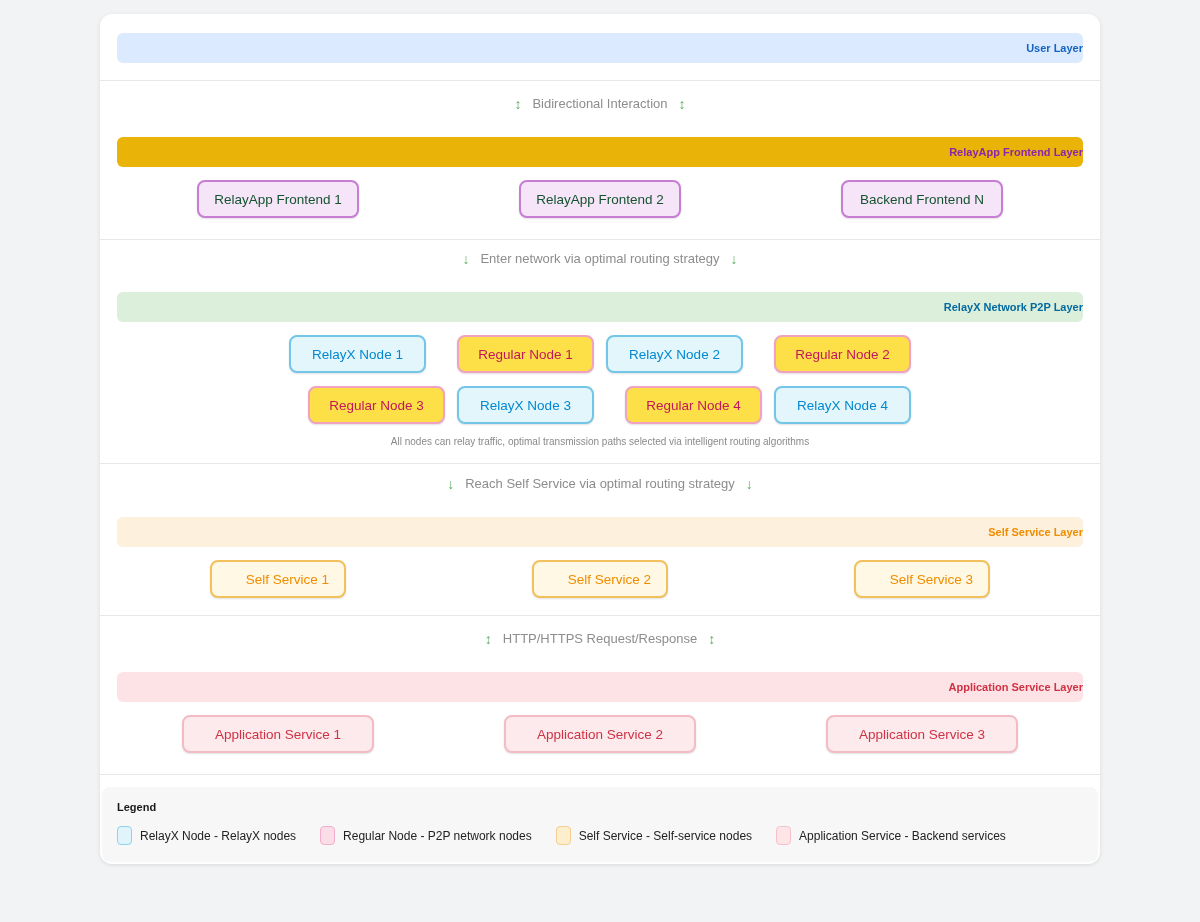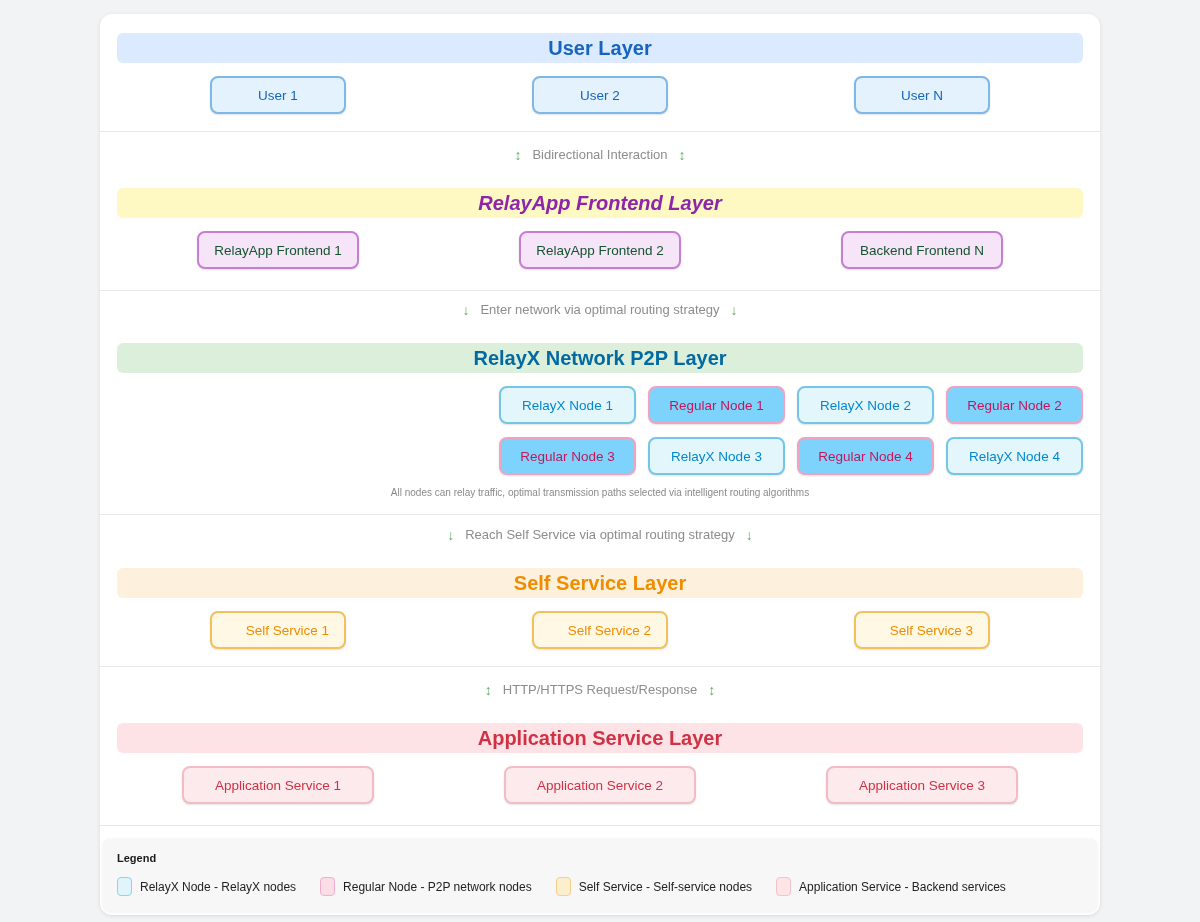--- a/index.html
+++ b/index.html
@@ -18,49 +18,49 @@
   .section{padding:18px 17px;border-top:1px solid #e7e8ea;}
   .section.first{border-top:none;padding:19px 17px 17px;}
   .section.s2{padding:13px 17px 21px;}
   .section.s3{padding:9px 17px 16px;}
   .section.s4{padding:10px 17px 17px;}
   .section.s5{padding:13px 17px 21px;}
   .section.s6{padding:0;border-top:1px solid #e7e8ea;}
 
   .layer-header{
     height:30px;line-height:30px;border-radius:6px;
-    text-align:center;font-weight:bold;font-size:20px;
+    text-align:right;font-weight:bold;font-size:11px;
   }
   .connector{
     display:flex;justify-content:center;align-items:center;gap:11px;
     font-size:13px;color:#8d8d8d;line-height:20px;margin-bottom:23px;
   }
   .arrow{color:#5fae63;font-size:14px;}
 
   .nodes3{display:grid;grid-template-columns:1fr 1fr 1fr;margin-top:13px;}
   .nodes3 .cell{display:flex;justify-content:center;}
   .node{
     box-sizing:border-box;height:38px;
     display:flex;align-items:center;justify-content:center;
     border-radius:8px;border:2px solid;font-size:13.5px;
     box-shadow:0 1px 2px rgba(0,0,0,.12);
     white-space:nowrap;padding:0 10px;
   }
-  .prow{display:flex;justify-content:flex-end;gap:12px;margin-top:13px;}
+  .prow{display:flex;justify-content:center;gap:12px;margin-top:13px;}
   .prow .node{width:137px;}
   .note{text-align:center;color:#8a8a8a;font-size:10px;margin-top:12px;}
 
   
   .user .layer-header{background:#dbeafe;color:#1565c0;}
   .user .node{width:136px;background:#e3f2fd;border-color:#7db8e8;color:#1565c0;}
-  .frontend .layer-header{background:#fef9c3;color:#8e24aa;font-style:italic;}
+  .frontend .layer-header{background:#eab308;color:#8e24aa;}
   .frontend .node{width:162px;background:#f6e5f9;border-color:#c77dd4;color:#14532d;}
   .p2p .layer-header{background:#dcefdb;color:#0369a1;}
   .node.relayx{background:#e3f6fc;border-color:#74c6e8;color:#0288d1;}
-  .node.regular{background:#7dd3fc;border-color:#f0a2c0;color:#c2185b;}
+  .node.regular{background:#fde047;border-color:#f0a2c0;color:#c2185b;margin-left:19px;}
   .self .layer-header{background:#fdf0dc;color:#f08c00;}
   .self .node{width:136px;background:#fff8e4;border-color:#f2c05c;color:#f08c00;padding-left:29px;}
   .app .layer-header{background:#fde3e6;color:#d03245;}
   .app .node{width:192px;background:#fdeaec;border-color:#f3bcc4;color:#d03245;}
 
   
   .legend-panel{margin:12px 2px 2px;background:#f7f7f8;border-radius:8px;padding:14px 15px 17px;}
   .legend-title{font-size:11px;font-weight:bold;color:#1a1a1a;}
   .legend-items{display:flex;gap:24px;margin-top:13px;align-items:center;flex-wrap:nowrap;}
   .legend-item{display:flex;align-items:center;gap:8px;font-size:12px;color:#222222;white-space:nowrap;}
@@ -70,31 +70,20 @@
   .swatch.self{background:#fdeecd;border-color:#f5cf8e;}
   .swatch.app{background:#fde4e7;border-color:#f6c3ca;}
 </style>
 </head>
 <body>
 
 <div class="card">
 
   <div class="section first user">
     <div class="layer-header">User Layer</div>
-    <div class="nodes3">
-      <div class="cell">
-          <div class="node">User 1</div>
-        </div>
-      <div class="cell">
-          <div class="node">User 2</div>
-        </div>
-      <div class="cell">
-          <div class="node">User N</div>
-        </div>
-    </div>
   </div>
 
   <div class="section s2 frontend">
     <div class="connector">
       <span class="arrow">↕</span>
       <span>Bidirectional Interaction</span>
       <span class="arrow">↕</span>
     </div>
     <div class="layer-header">RelayApp Frontend Layer</div>
     <div class="nodes3">

